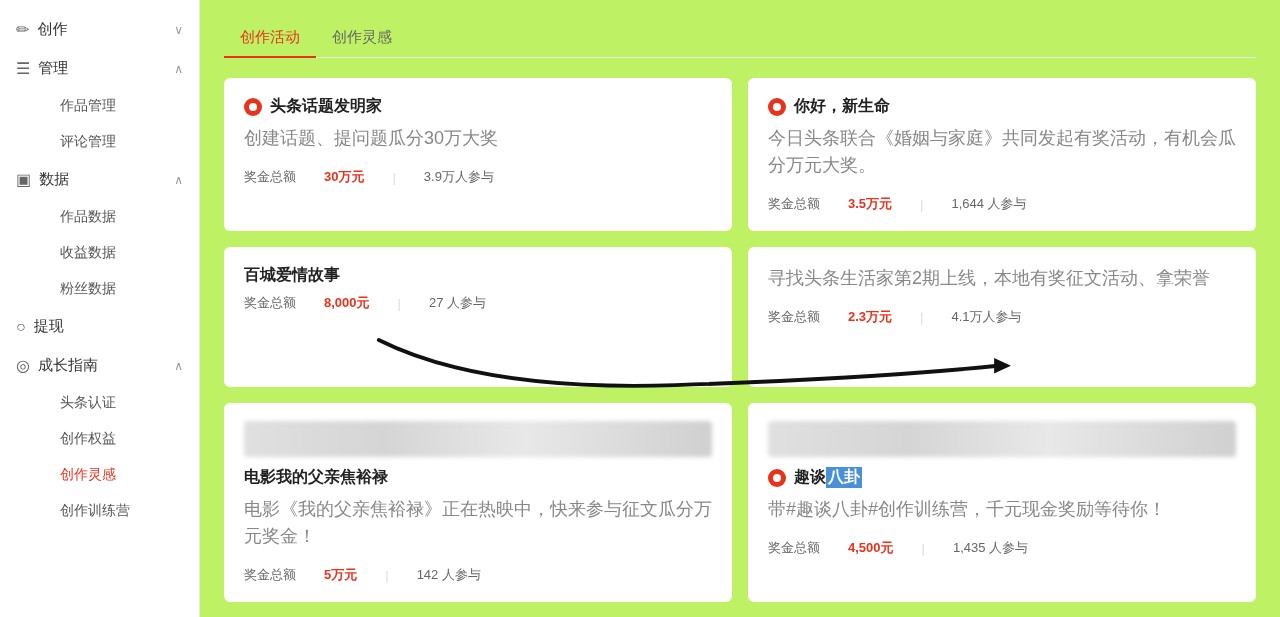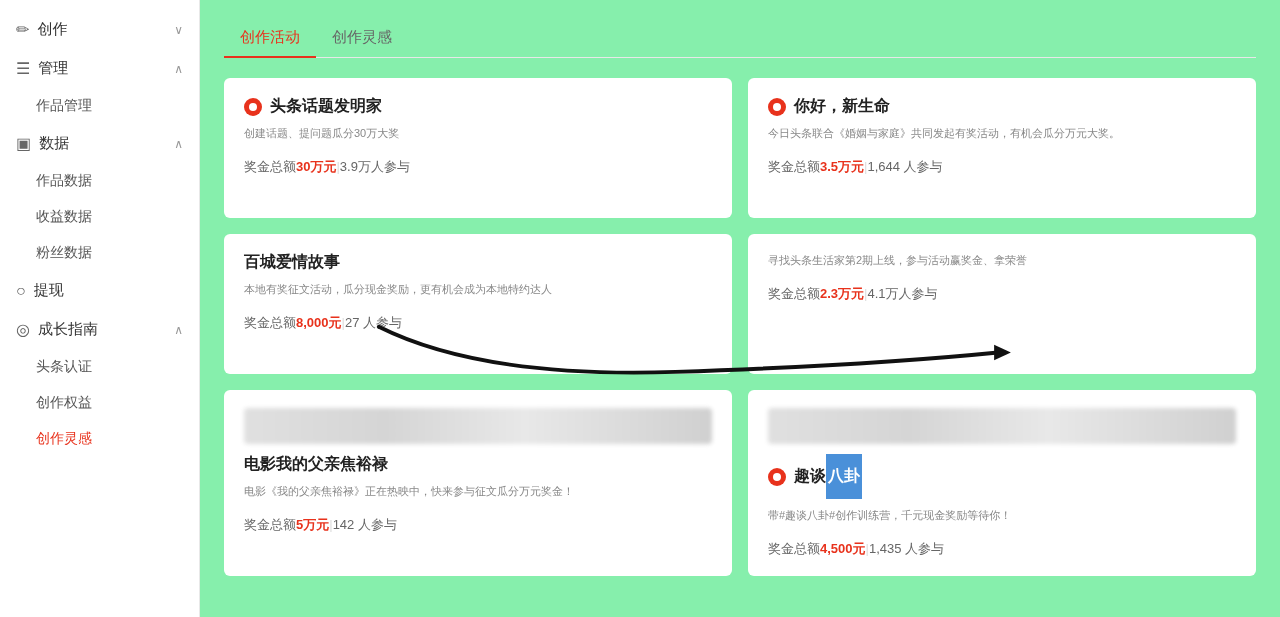--- a/index.html
+++ b/index.html
@@ -36,34 +36,34 @@
       font-size: 16px;
       color: #666;
     }
     .sidebar-section-header .arrow {
       margin-left: auto;
       font-size: 12px;
       color: #999;
     }
 
     .sidebar-sub-item {
-      padding: 9px 16px 9px 36px;
+      padding: 9px 16px 9px 60px;
       font-size: 14px;
       color: #555;
       cursor: pointer;
     }
     .sidebar-sub-item.active {
       color: #e8321c;
     }
 
     
     .main {
       flex: 1;
       padding: 20px 24px;
-      background: #86efac;
+      background: #bef264;
       overflow-y: auto;
     }
 
     
     .tabs {
       display: flex;
       border-bottom: 1px solid #e8e8e8;
       margin-bottom: 20px;
       background: transparent;
     }
@@ -125,32 +125,32 @@
     }
     .card-title .fire-icon::after {
       content: '';
       width: 8px;
       height: 8px;
       background: #fff;
       border-radius: 50%;
     }
 
     .card-desc {
-      font-size: 11px;
+      font-size: 18px;
       color: #888;
       line-height: 1.5;
       margin-bottom: 16px;
     }
 
     .card-meta {
       font-size: 13px;
       color: #666;
       display: flex;
       align-items: center;
-      gap: 0;
+      gap: 28px;
     }
     .card-meta .prize {
       color: #e8321c;
       font-weight: 700;
     }
     .card-meta .divider {
       color: #ddd;
     }
 
     
@@ -171,40 +171,41 @@
       width: 100%;
       height: 100%;
       pointer-events: none;
       z-index: 10;
     }
 
     
     .highlight-blue {
       background: #4a90d9;
       color: #fff;
-      padding: 12px 2px;
+      padding: 0 2px;
     }
   </style>
 </head>
 <body>
 
 <div class="sidebar">
 
   <div class="sidebar-section-header">
     <span class="icon">✏</span>
     <span>创作</span>
     <span class="arrow">∨</span>
   </div>
 
   <div class="sidebar-section-header">
     <span class="icon">☰</span>
     <span>管理</span>
     <span class="arrow">∧</span>
   </div>
   <div class="sidebar-sub-item">作品管理</div>
+  <div class="sidebar-sub-item">评论管理</div>
 
   <div class="sidebar-section-header">
     <span class="icon">▣</span>
     <span>数据</span>
     <span class="arrow">∧</span>
   </div>
   <div class="sidebar-sub-item">作品数据</div>
   <div class="sidebar-sub-item">收益数据</div>
   <div class="sidebar-sub-item">粉丝数据</div>
 
@@ -214,20 +215,21 @@
   </div>
 
   <div class="sidebar-section-header">
     <span class="icon">◎</span>
     <span>成长指南</span>
     <span class="arrow">∧</span>
   </div>
   <div class="sidebar-sub-item">头条认证</div>
   <div class="sidebar-sub-item">创作权益</div>
   <div class="sidebar-sub-item active">创作灵感</div>
+  <div class="sidebar-sub-item">创作训练营</div>
 </div>
 
 <div class="main">
 
   <div class="tabs">
     <div class="tab active">创作活动</div>
     <div class="tab">创作灵感</div>
   </div>
 
   <div class="cards-grid">
@@ -262,31 +264,30 @@
         <span class="prize">3.5万元</span>
         <span class="divider">|</span>
         <span>1,644 人参与</span>
       </div>
     </div>
 
     <div class="card">
       <div class="card-title">
         <span>百城爱情故事</span>
       </div>
-      <div class="card-desc">本地有奖征文活动，瓜分现金奖励，更有机会成为本地特约达人</div>
       <div class="card-meta">
         <span>奖金总额</span>
         <span class="prize">8,000元</span>
         <span class="divider">|</span>
         <span>27 人参与</span>
       </div>
     </div>
 
     <div class="card">
-      <div class="card-desc">寻找头条生活家第2期上线，参与活动赢奖金、拿荣誉</div>
+      <div class="card-desc">寻找头条生活家第2期上线，本地有奖征文活动、拿荣誉</div>
       <div class="card-meta">
         <span>奖金总额</span>
         <span class="prize">2.3万元</span>
         <span class="divider">|</span>
         <span>4.1万人参与</span>
       </div>
     </div>
 
     <div class="card">
       <div class="card-image-blur"></div>

